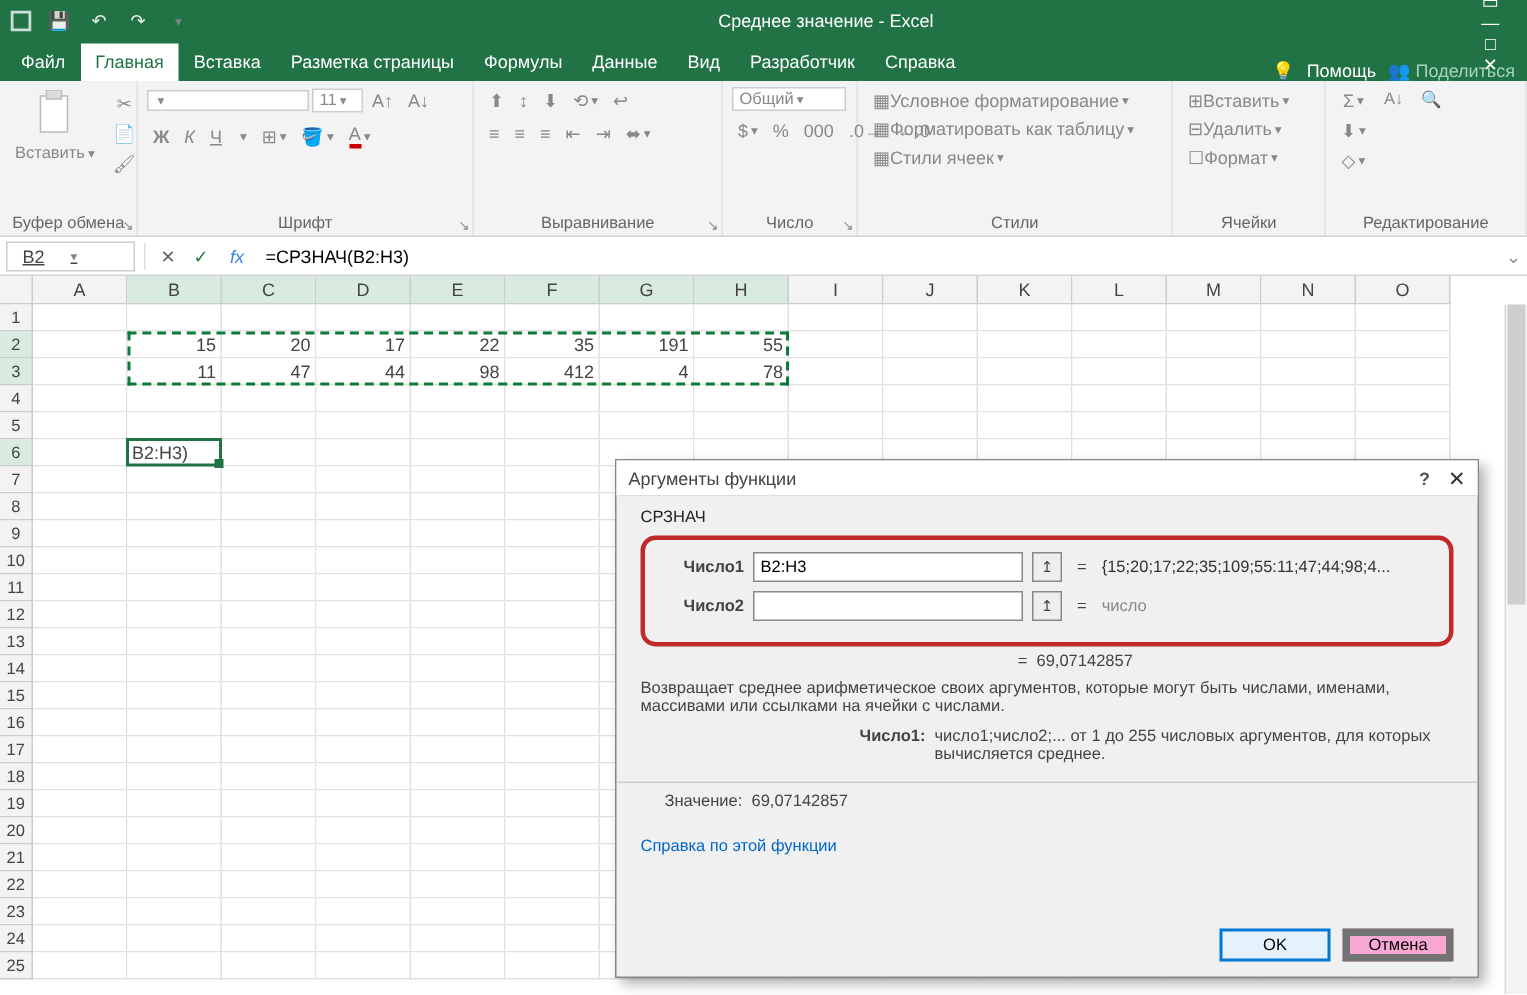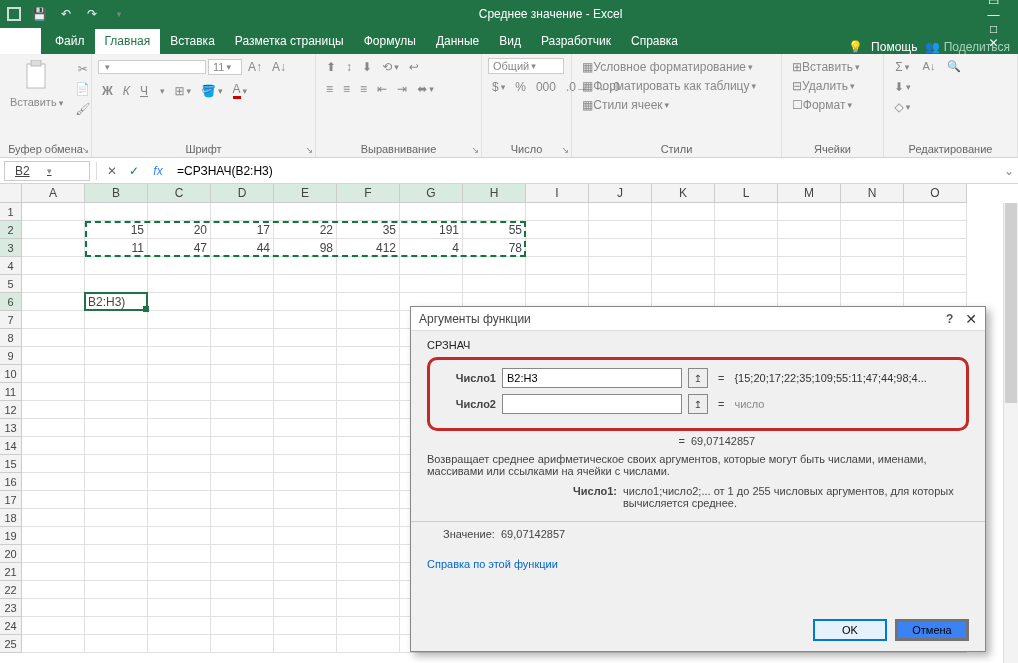--- a/index.html
+++ b/index.html
@@ -7,21 +7,21 @@
 
 
 .titlebar { height: 28px; background: #217346; display: flex; align-items: center; padding: 0 6px; color: #fff; }
 .titlebar .qat { display: flex; gap: 10px; align-items: center; }
 .titlebar .title { flex: 1; text-align: center; font-size: 12px; }
 .titlebar .winctrls { display: flex; align-items: center; font-size: 12px; flex-direction: column; }
 .titlebar .winctrls .login { background:#1a5c38; padding:2px 6px; font-size:11px; }
 .qat-icon { width:16px; height:16px; display:inline-flex; align-items:center; justify-content:center; opacity:.9; }
 
 
-.tabs { height: 26px; background: #217346; display: flex; align-items: flex-end; padding-left: 4px; color:#fff; font-size:12px;margin-left:41px; }
+.tabs { height: 26px; background: #217346; display: flex; align-items: flex-end; padding-left: 4px; color:#fff; font-size:12px; }
 .tab { padding: 5px 10px 6px; cursor: pointer; }
 .tab.active { background:#fff; color:#217346; }
 .tabs .right { margin-left:auto; display:flex; align-items:center; gap:8px; padding-right:8px; }
 .tabs .share { color:#a7d4bb; }
 
 
 .ribbon { height: 104px; background: #f3f3f3; border-bottom:1px solid #d4d4d4; display:flex; }
 .group { border-right:1px solid #e1e1e1; padding:4px 6px 2px; display:flex; flex-direction:column; }
 .group .controls { flex:1; display:flex; align-items:flex-start; gap:4px; }
 .group .label { text-align:center; font-size:11px; color:#666; padding-top:2px; }
@@ -83,21 +83,21 @@
 .dialog .calcrow { display:flex; padding:4px 0 2px; }
 .dialog .calcrow .eq { width:264px; text-align:right; padding-right:6px; }
 .dialog .desc { padding:4px 0; }
 .dialog .argdesc { display:flex; padding:4px 0 6px; }
 .dialog .argdesc .k { width:196px; text-align:right; font-weight:bold; padding-right:6px; }
 .dialog .sep { border-top:1px solid #ccc; margin:6px -16px; }
 .dialog .footer { display:flex; align-items:center; padding:0 16px 10px; }
 .dialog .footer .valrow { font-size:11px; }
 .dialog .link { color:#0066cc; font-size:11px; padding:4px 16px 10px; display:block; }
 .dialog .btns { position:absolute; right:16px; bottom:10px; display:flex; gap:8px; align-items:center; }
-.dialog .dlgbtn { width:74px; height:22px; border:3px solid #737373; background:#3b82f6; font-size:11px; }
+.dialog .dlgbtn { width:74px; height:22px; border:5px solid #737373; background:#f9a8d4; font-size:11px; }
 .dialog .dlgbtn.primary { border:2px solid #0078d4; background:#e5f1fb; }
 .arrow { position:absolute; right:108px; bottom:12px; display:flex; align-items:center; }
 .arrow .shaft { width:50px; height:4px; background:#e4002b; }
 .arrow .head { width:0; height:0; border-left:12px solid #e4002b; border-top:7px solid transparent; border-bottom:7px solid transparent; }
 
 
 .vscroll { position:absolute; right:0; top:19px; width:15px; bottom:0; background:#f3f3f3; border-left:1px solid #ddd; }
 .vscroll .thumb { position:absolute; top:0; left:1px; right:1px; height:200px; background:#cfcfcf; }
 svg { display:block; }
 </style>

